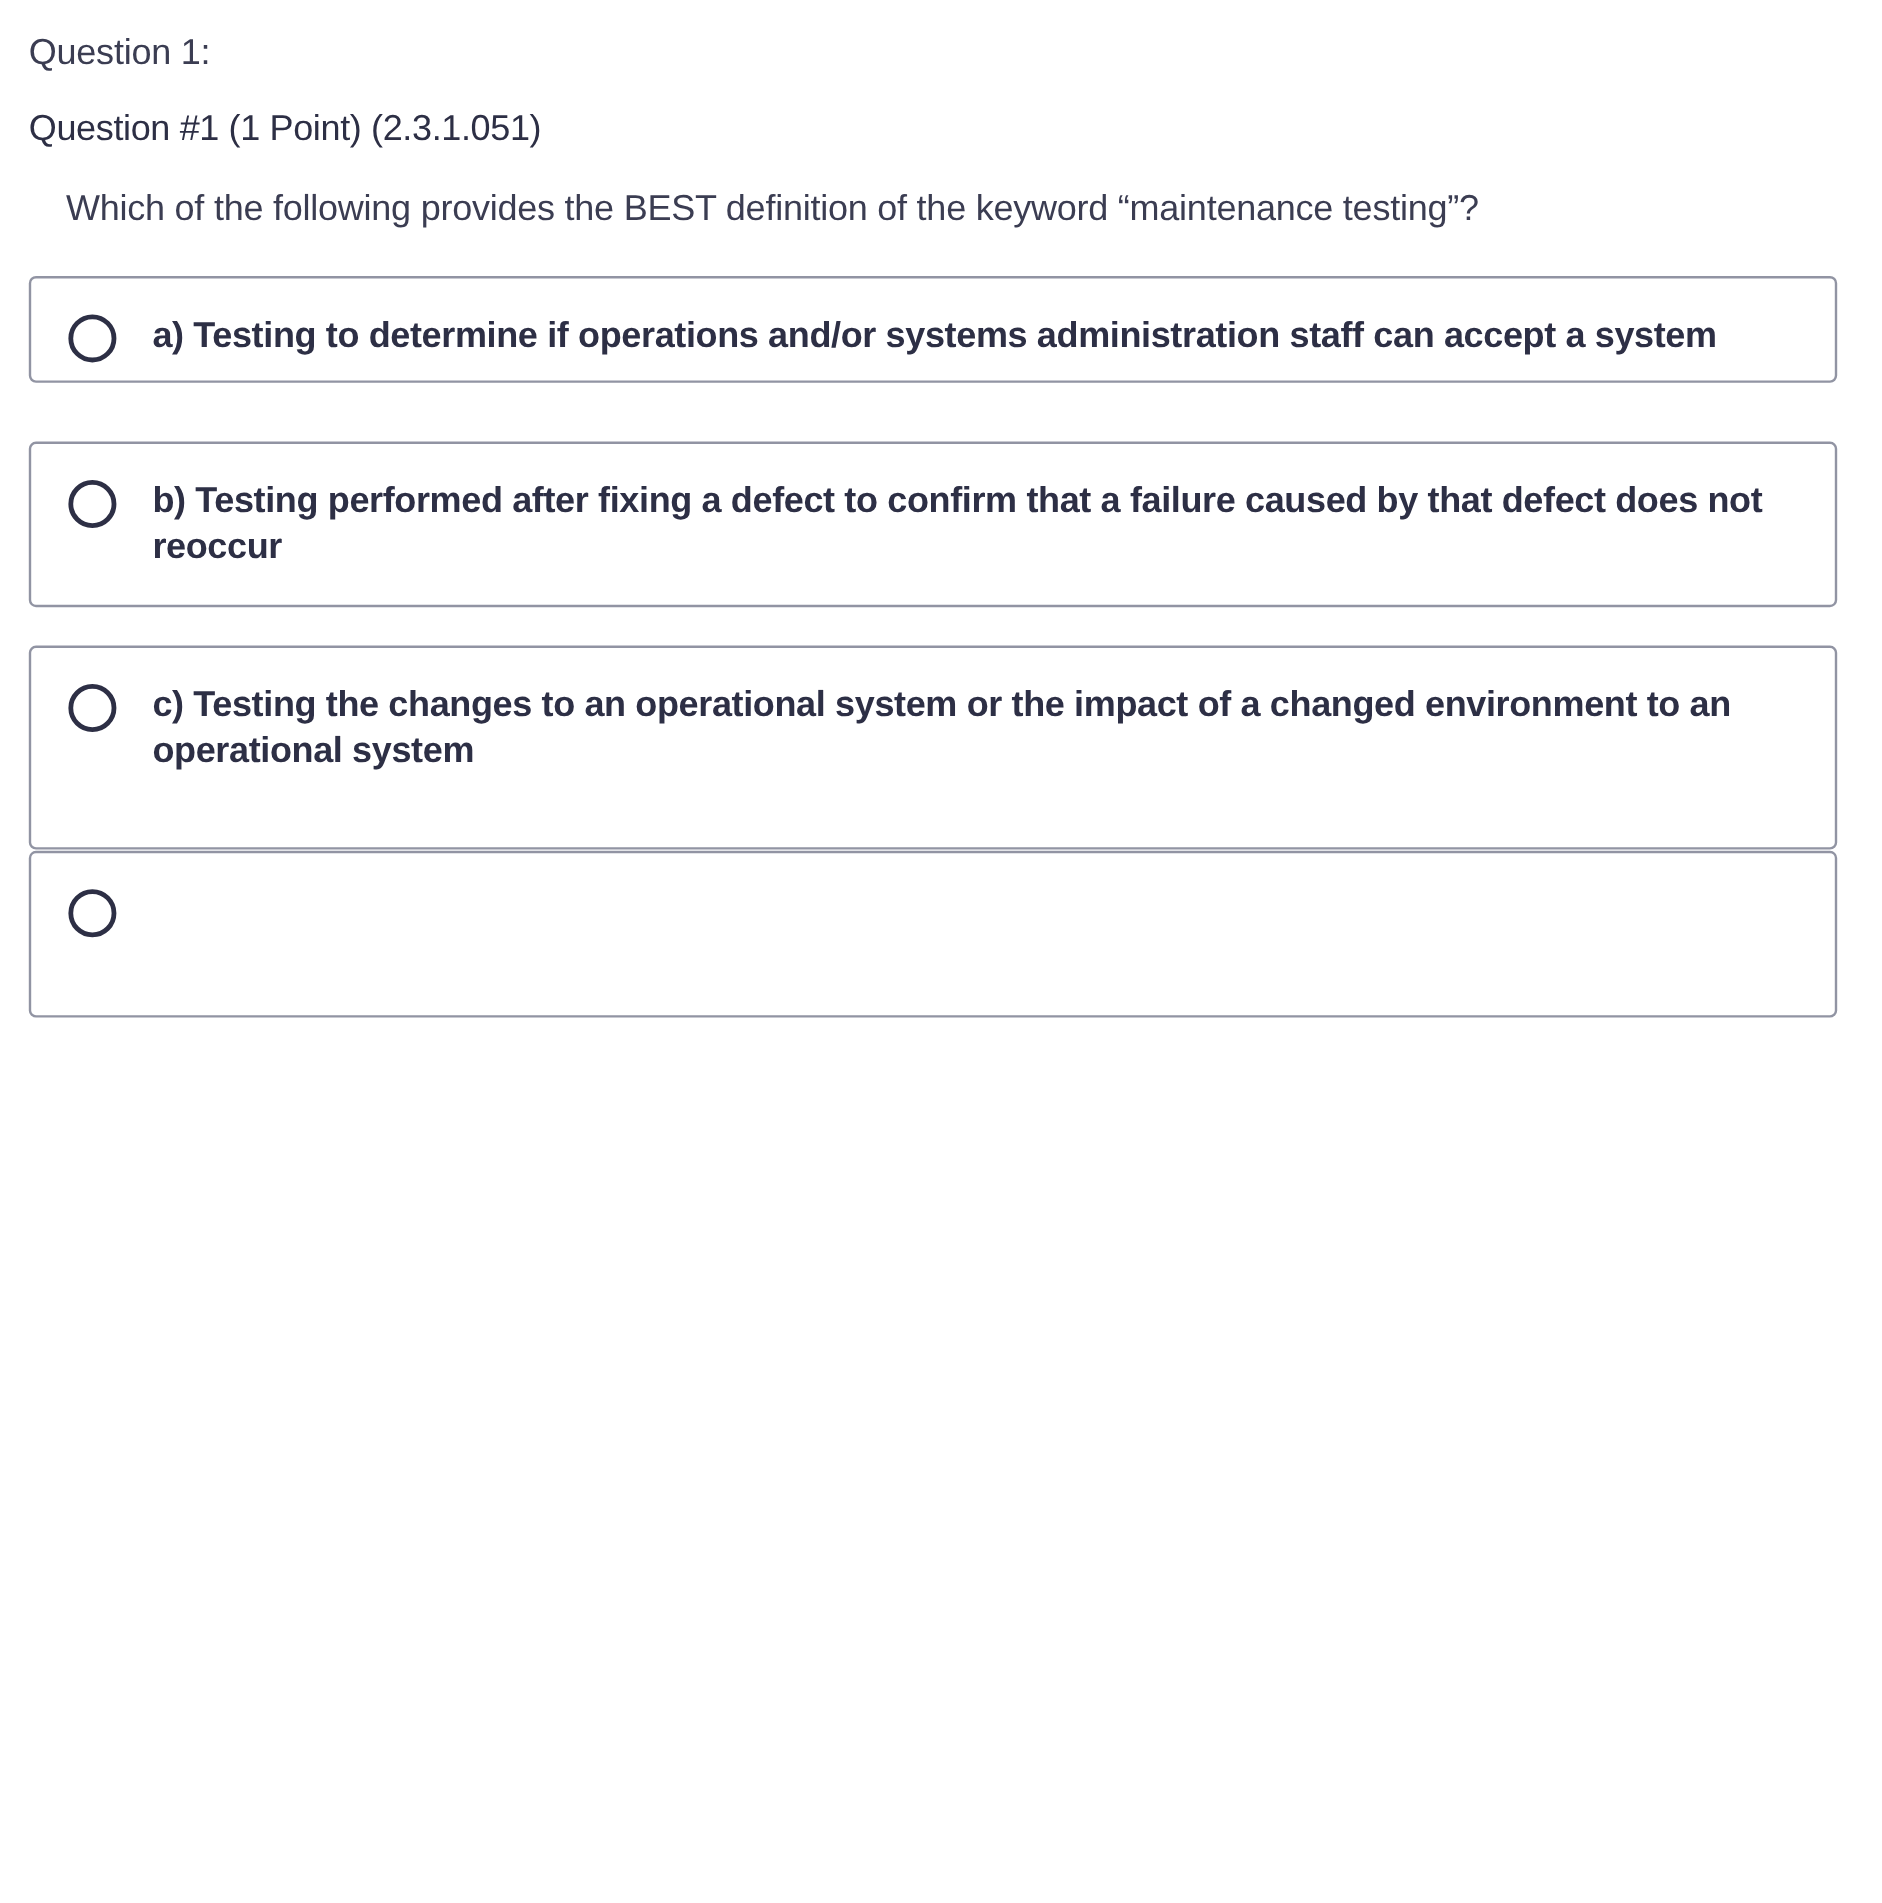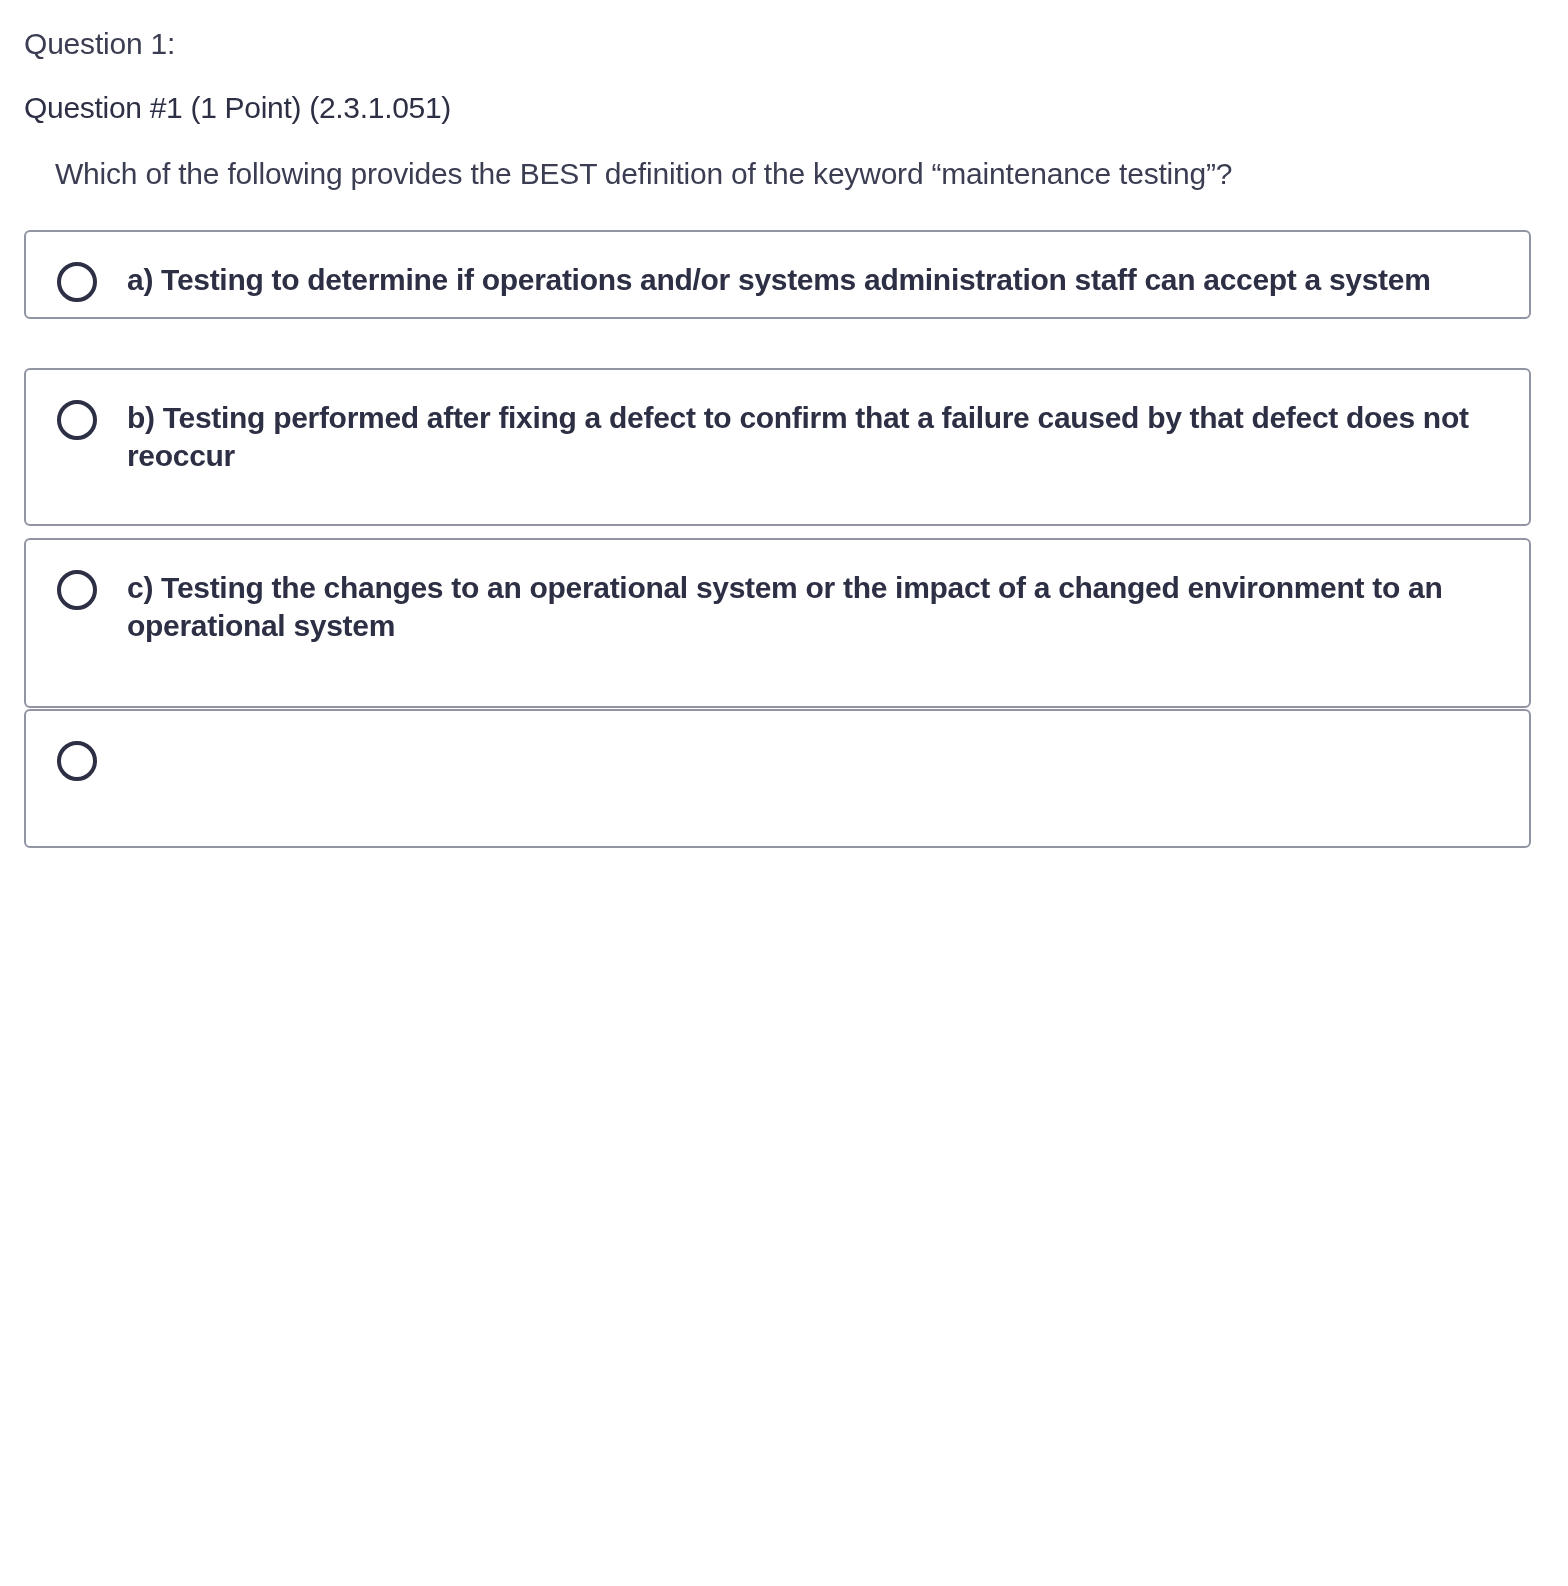--- a/index.html
+++ b/index.html
@@ -79,21 +79,21 @@
     left: 101px;
     top: 29px;
     right: 24px;
     font-size: 30px;
     font-weight: 700;
     line-height: 38px;
     color: #2d2f45;
     letter-spacing: -0.3px;
   }
   #opt-a { top: 230px; height: 89px; }
-  #opt-b { top: 368px; height: 158px; text-decoration: underline; }
+  #opt-b { top: 368px; height: 138px; text-decoration: underline; }
   #opt-c { top: 538px; height: 170px; }
   #opt-d { top: 709px; height: 139px; }
 </style>
 </head>
 <body>
 
 <div class="wrap">
   <div class="q-label">Question 1:</div>
   <div class="q-title">Question #1 (1 Point) (2.3.1.051)</div>
   <div class="q-prompt">Which of the following provides the BEST definition of the keyword “maintenance testing”?</div>

